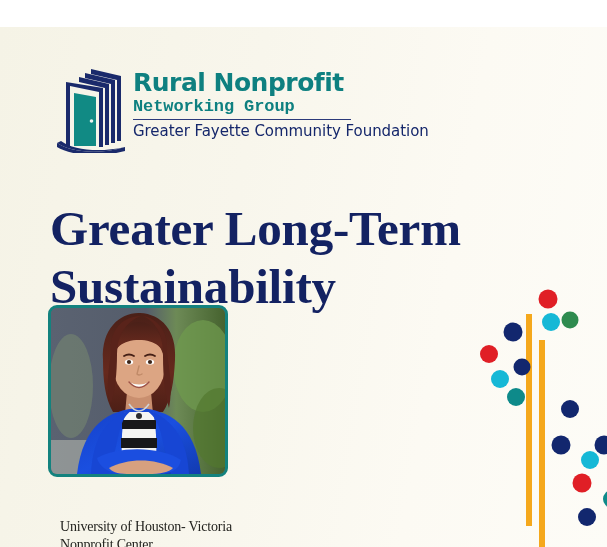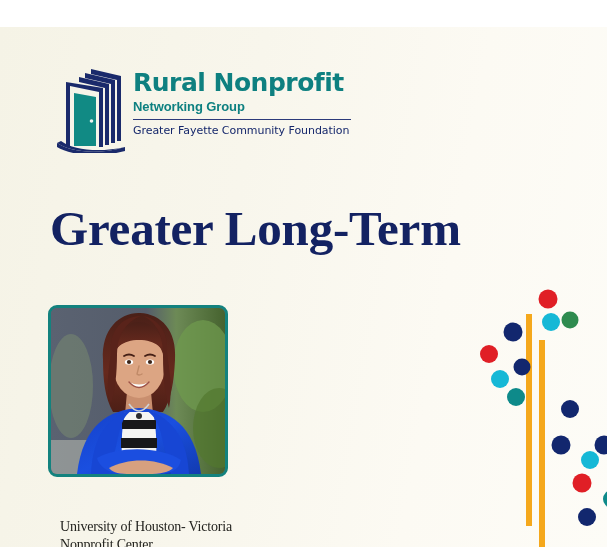--- a/index.html
+++ b/index.html
@@ -45,38 +45,38 @@
   #logo-title {
     font-family: "DejaVu Sans", sans-serif;
     font-weight: bold;
     font-size: 25px;
     line-height: 28px;
     letter-spacing: -0.5px;
     color: #0e8080;
     white-space: nowrap;
   }
   #logo-subtitle {
-    font-family: Liberation Sans, sans-serif;
+    font-family: Liberation Mono, monospace;
     font-weight: bold;
-    font-size: 13px;
+    font-size: 17px;
     line-height: 15px;
     letter-spacing: -0.1px;
     color: #0e8080;
     margin-top: 2px;
     white-space: nowrap;
   }
   #logo-divider {
     height: 1px;
     background: #2c3a7a;
     margin: 5px 0 4px 0;
     width: 218px;
   }
   #logo-foundation {
     font-family: "DejaVu Sans", sans-serif;
-    font-size: 11px;
+    font-size: 15px;
     line-height: 14px;
     letter-spacing: -0.05px;
     color: #15276b;
     white-space: nowrap;
   }
 
   
   #slide-title {
     position: absolute;
     left: 50px;
@@ -165,20 +165,21 @@
       <div id="logo-title">Rural Nonprofit</div>
       <div id="logo-subtitle">Networking Group</div>
       <div id="logo-divider"></div>
       <div id="logo-foundation">Greater Fayette Community Foundation</div>
     </div>
 
   </div>
 
   <h1 id="slide-title">
     <span>Greater Long-Term</span><br>
+    <span>Sustainability</span>
   </h1>
 
   <div id="speaker-photo">
     <svg width="174" height="166" viewBox="0 0 174 166" xmlns="http://www.w3.org/2000/svg">
       <defs>
         <linearGradient id="bgwall" x1="0" y1="0" x2="1" y2="0">
           <stop offset="0%" stop-color="#5a6271"></stop>
           <stop offset="55%" stop-color="#555d6b"></stop>
           <stop offset="72%" stop-color="#6d8a56"></stop>
           <stop offset="100%" stop-color="#46632f"></stop>

